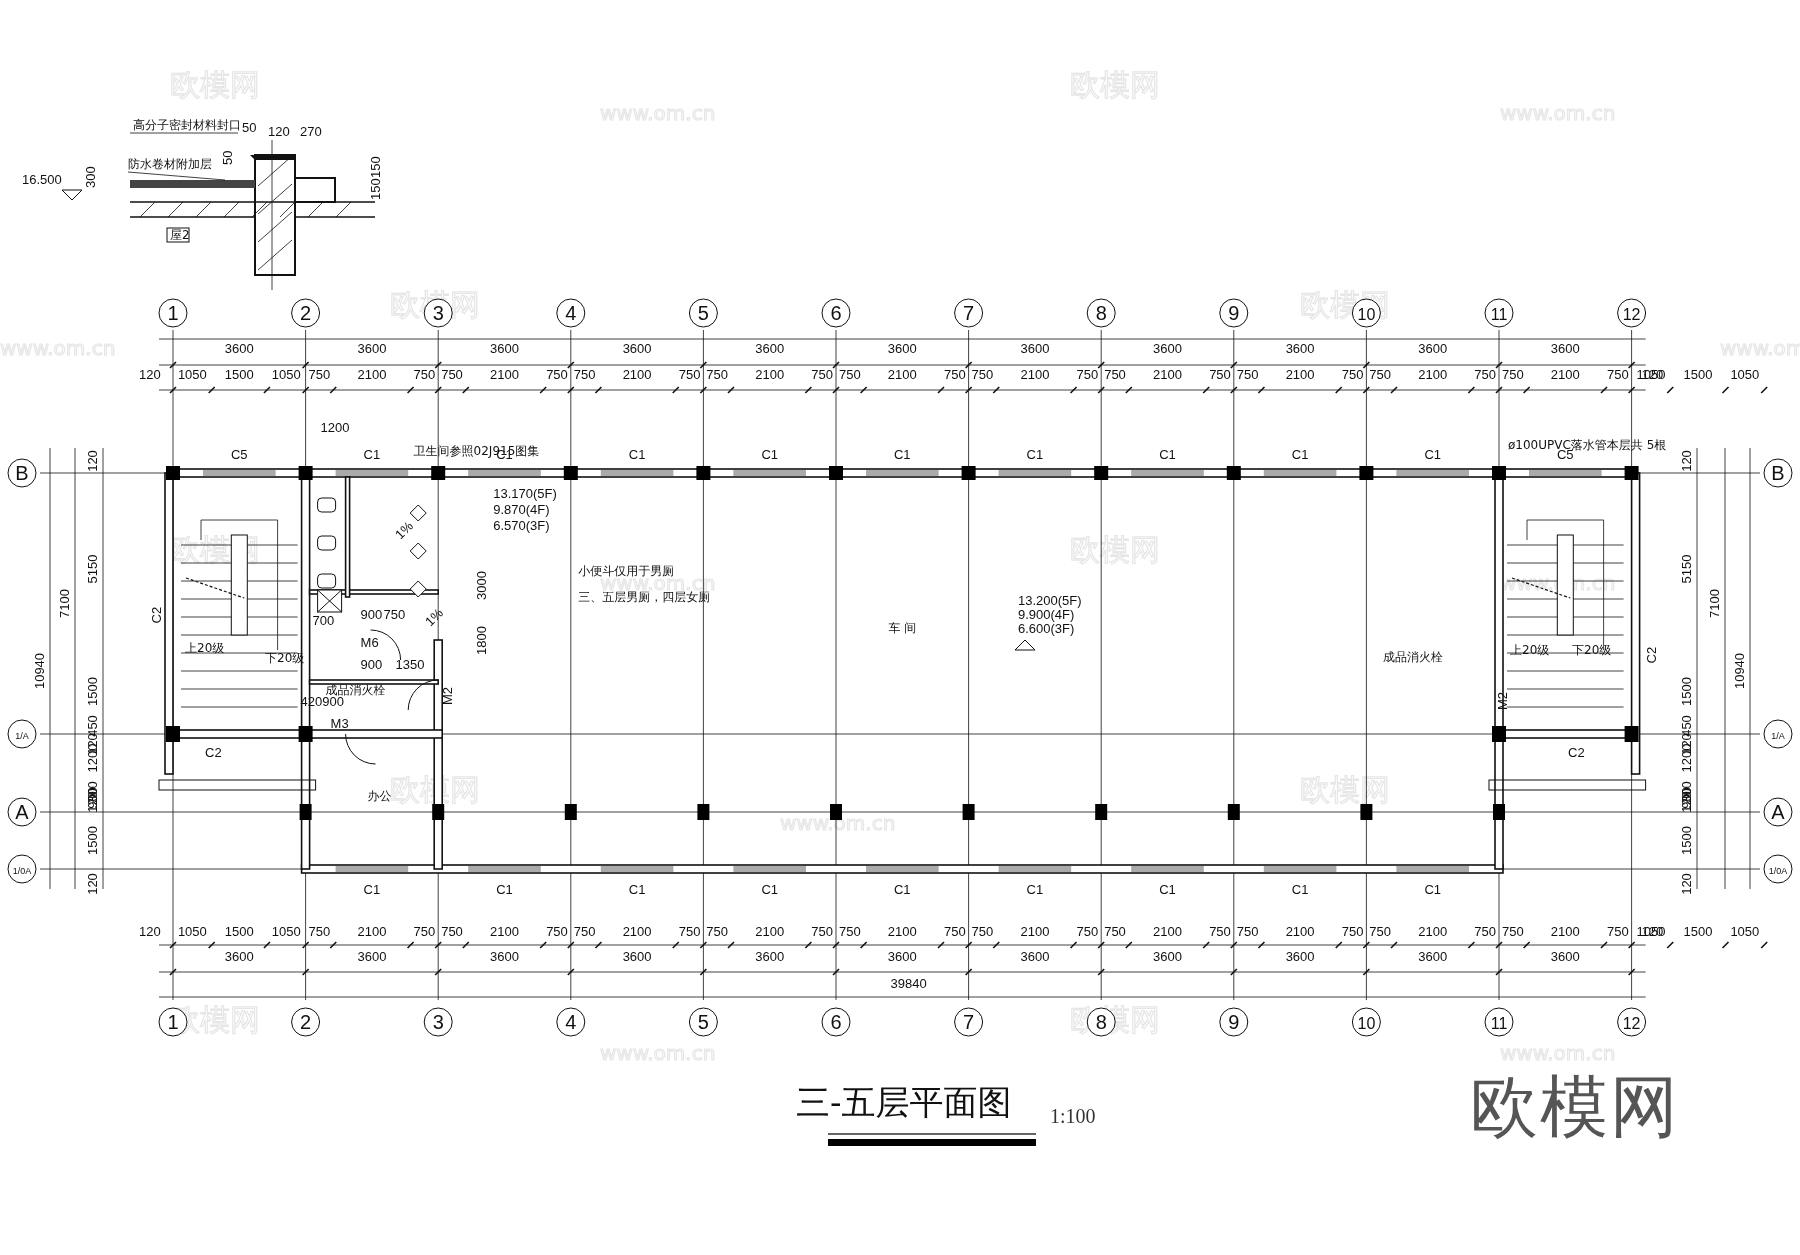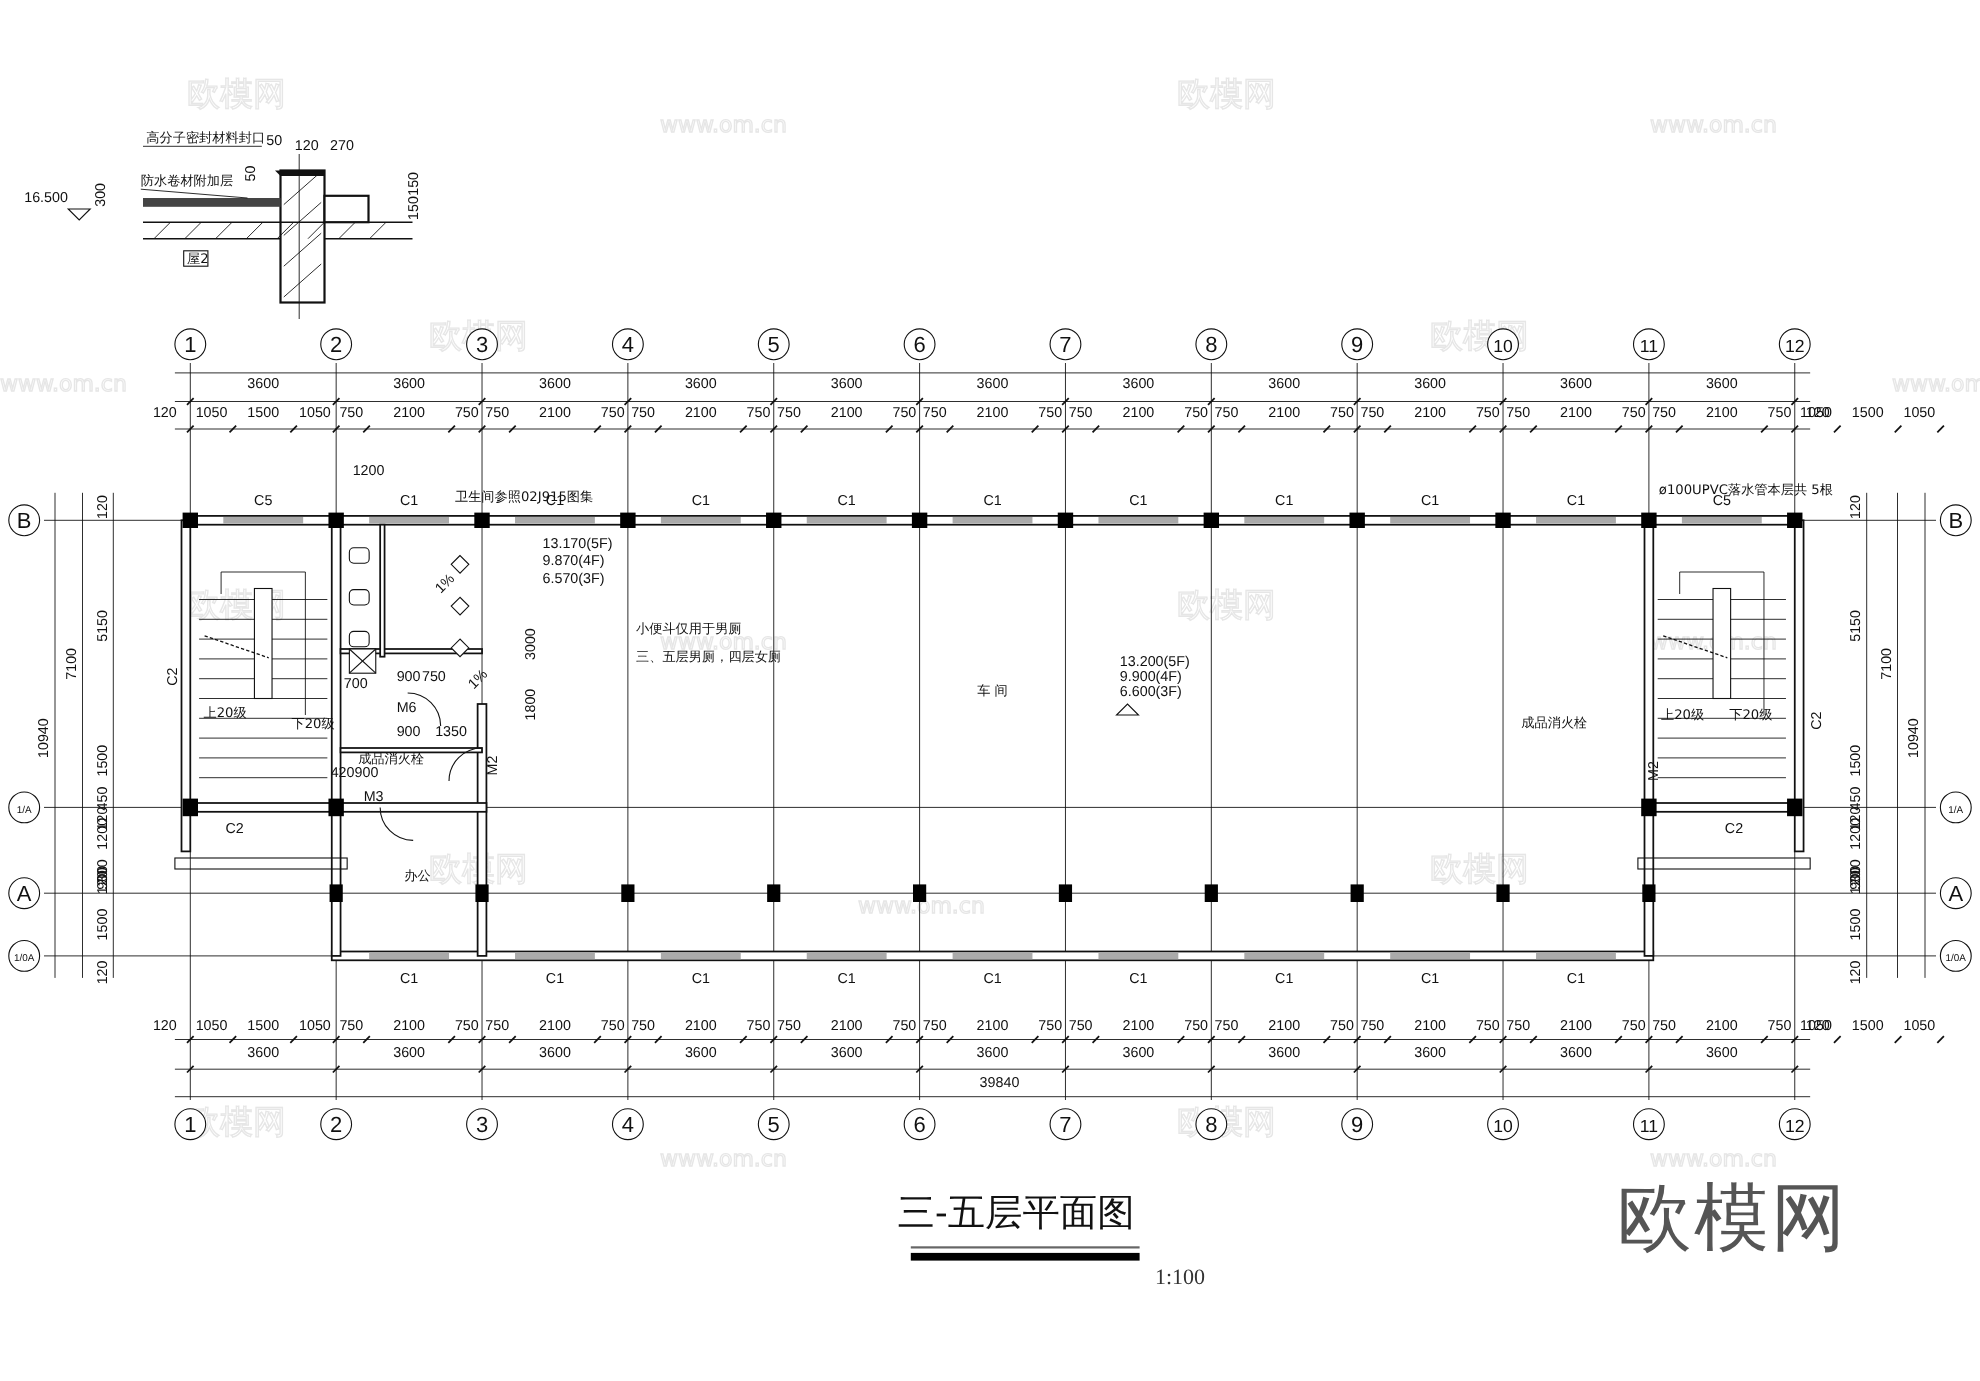--- a/index.html
+++ b/index.html
@@ -5,24 +5,24 @@
   html, body { margin: 0; padding: 0; background: #ffffff; }
   body { width: 1800px; height: 1255px; position: relative; overflow: hidden;
          font-family: "DejaVu Sans", sans-serif; color: #111; }
   svg#plan { position: absolute; left: 0; top: 0; }
   .t { font-family: "Liberation Sans", sans-serif; fill: #111; }
   .tn { font-family: "Liberation Sans", sans-serif; font-size: 13px; fill: #111; }
   .tcn { font-family: "DejaVu Sans", sans-serif; font-size: 12px; fill: #111; }
   .wm { font-family: "DejaVu Sans", sans-serif; fill: none; stroke: #e6e6e6; stroke-width: 1.2; }
   .bigwm { position: absolute; left: 1470px; top: 1062px; font-size: 68px;
            font-family: "DejaVu Sans", sans-serif; color: #555; letter-spacing: 2px; }
-  .title { position: absolute; left: 816px; top: 1080px; font-size: 34px;
+  .title { position: absolute; left: 796px; top: 1080px; font-size: 34px;
            font-family: "DejaVu Serif", serif; color: #111; }
   .scale { position: absolute; left: 1050px; top: 1105px; font-size: 20px;
-           font-family: "Liberation Serif", serif; color: #333; margin-top: 45px; }
+           font-family: "Liberation Serif", serif; color: #333; }
   .title-under1 { position: absolute; left: 828px; top: 1133px; width: 208px; height: 2px; background: #666; }
   .title-under2 { position: absolute; left: 828px; top: 1139px; width: 208px; height: 7px; background: #000; }
 </style>
 </head>
 <body>
 
 <svg id="plan" width="1800" height="1255" viewBox="0 0 1800 1255" xmlns="http://www.w3.org/2000/svg">
   <g id="wm-layer">
       <text x="170" y="95" font-size="30" class="wm">欧模网</text>
       <text x="1070" y="95" font-size="30" class="wm">欧模网</text>

